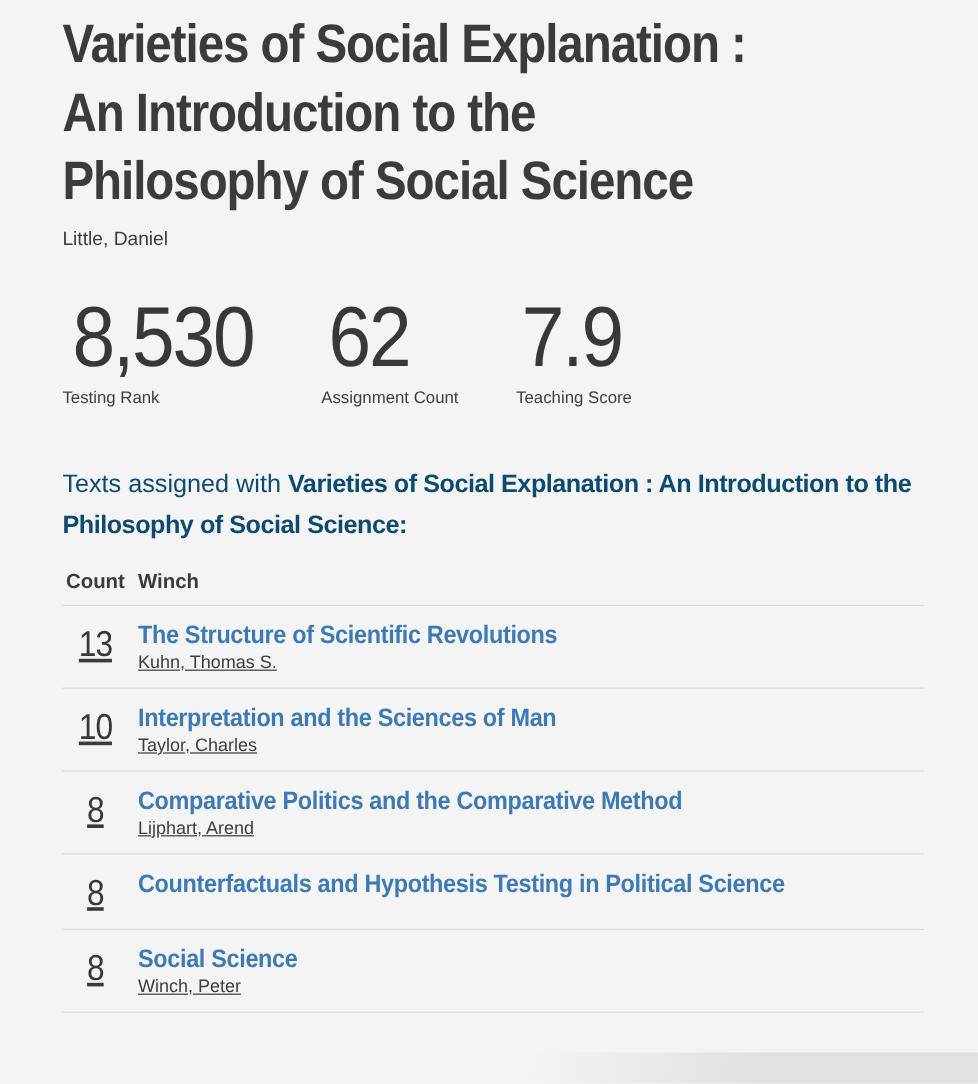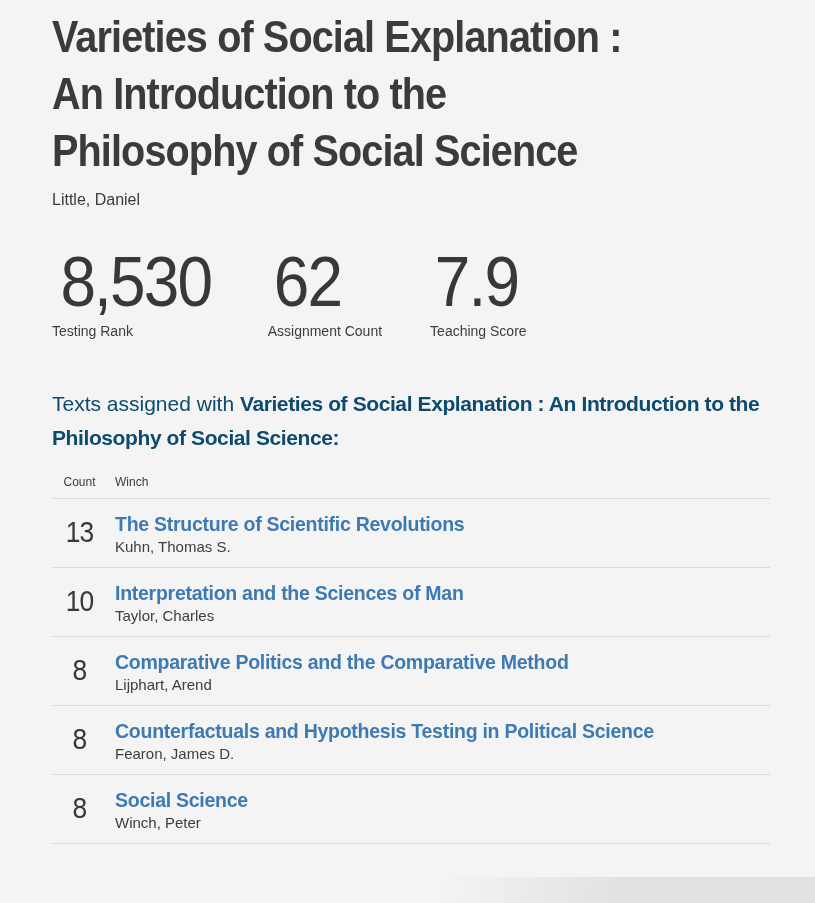--- a/index.html
+++ b/index.html
@@ -56,26 +56,26 @@
     margin-top: 48px;
     font-size: 21px;
     line-height: 34px;
     color: #0c4a6e;
     max-width: 714px;
   }
   .assigned-intro .bold-title { font-weight: bold; letter-spacing: -0.4px; }
 
   
   .assign-table { margin-top: 20px; }
-  .table-head { display: flex; padding-bottom: 9px; font-size: 12px; font-weight: normal; color: #3b3b3b; }
+  .table-head { display: flex; padding-bottom: 9px; font-size: 17px; font-weight: bold; color: #3b3b3b; }
   .col-count { width: 55px; text-align: center; flex: none; }
   .col-text  { margin-left: 8px; }
 
   .rows { border-bottom: 1px solid #dcdcdc; }
-  .table-row { display: flex; border-top: 1px solid #dcdcdc; padding: 13px 0 12px 0; }
+  .table-row { display: flex; border-top: 1px solid #dcdcdc; padding: 13px 0 12px 0; text-decoration: underline; }
   .row-count {
     width: 55px; flex: none;
     text-align: center;
     font-size: 30px;
     line-height: 34px;
     letter-spacing: -1px;
     color: #383838;
     transform: scaleX(0.88);
     margin-top: 3px;
   }
@@ -167,21 +167,20 @@
         <div class="row-body">
           <a class="row-title-link">Comparative Politics and the Comparative Method</a>
           <div class="row-author">Lijphart, Arend</div>
         </div>
       </div>
 
       <div class="table-row">
         <div class="row-count">8</div>
         <div class="row-body">
           <a class="row-title-link">Counterfactuals and Hypothesis Testing in Political Science</a>
-          <div class="row-author">Fearon, James D.</div>
         </div>
       </div>
 
       <div class="table-row">
         <div class="row-count">8</div>
         <div class="row-body">
           <a class="row-title-link">Social Science</a>
           <div class="row-author">Winch, Peter</div>
         </div>
       </div>

